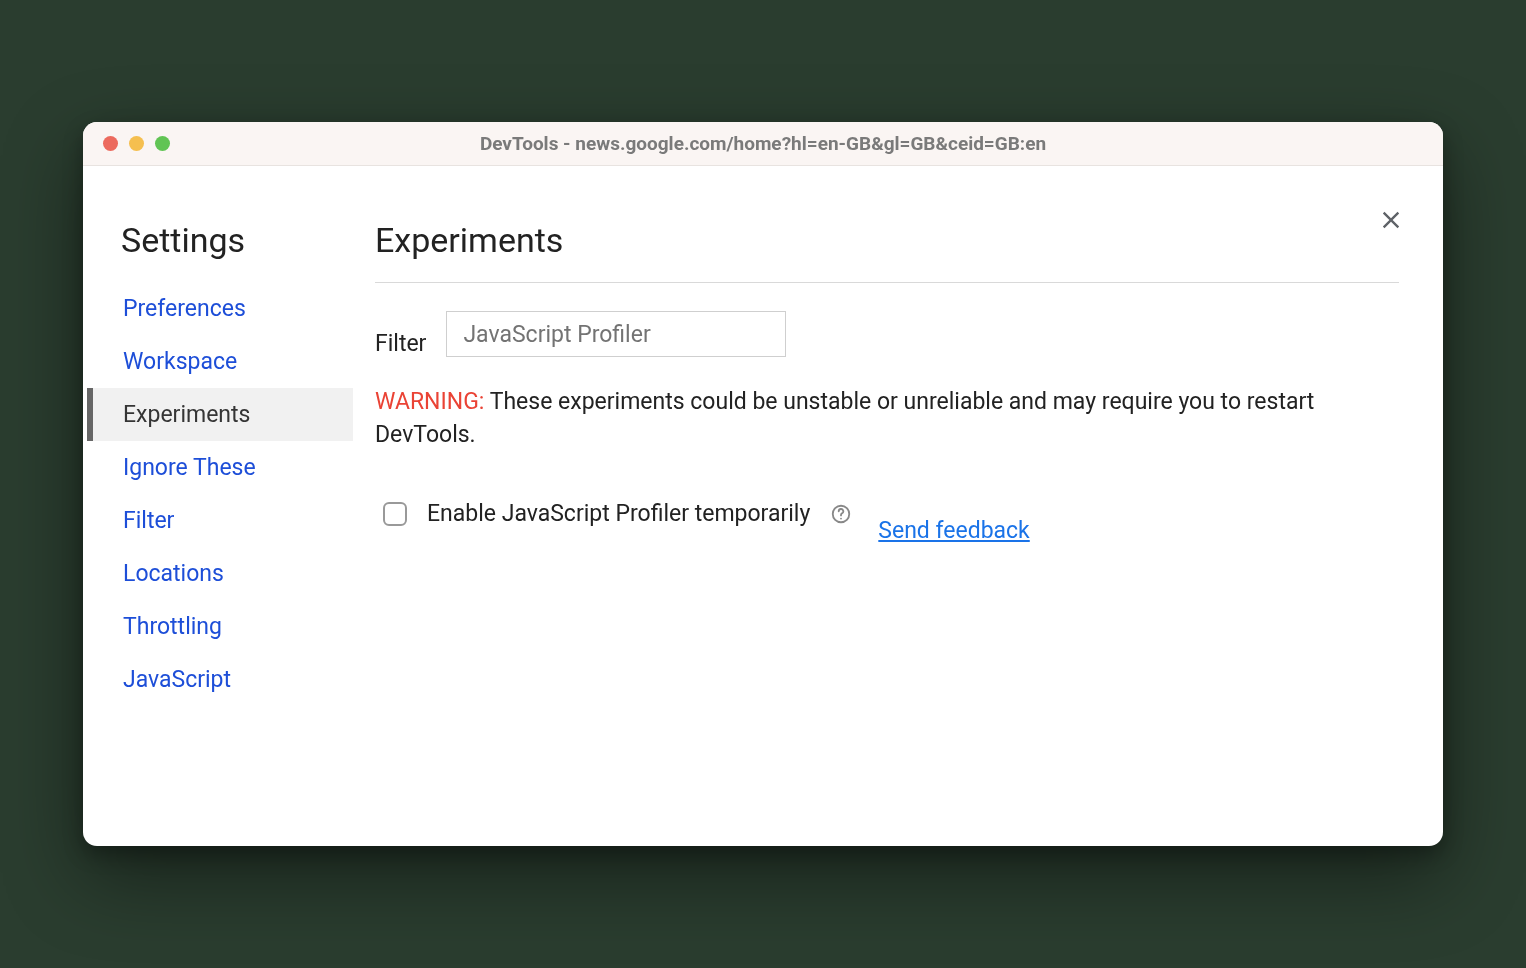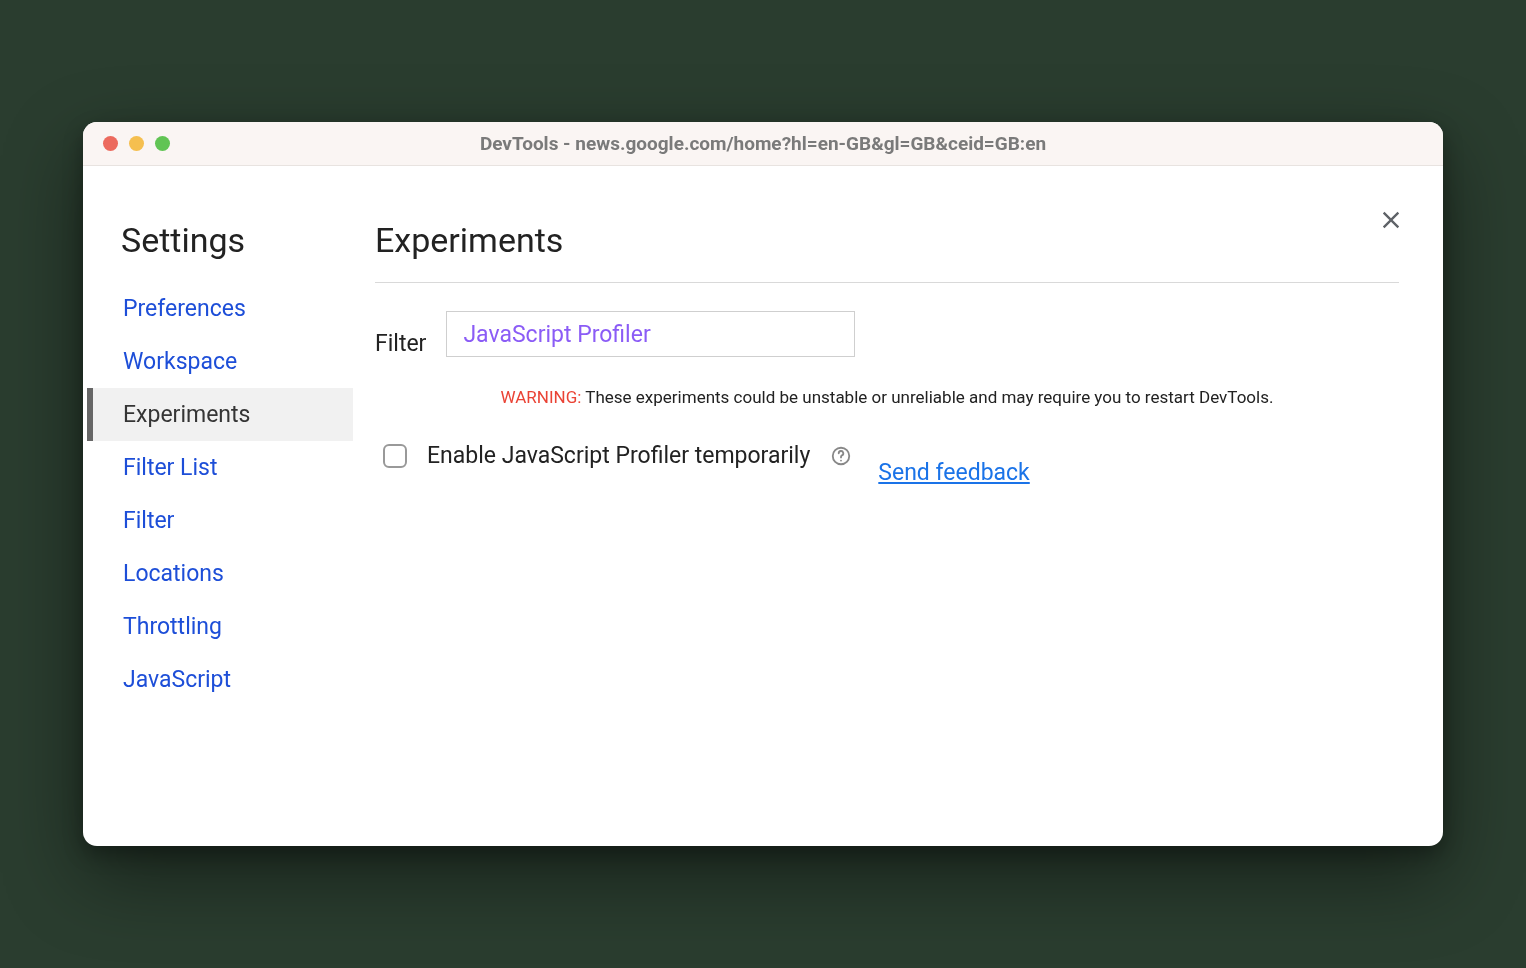--- a/index.html
+++ b/index.html
@@ -116,34 +116,33 @@
       display: flex;
       align-items: flex-end;
       gap: 20px;
       margin-bottom: 28px;
     }
     .filter-label {
       font-size: 23px;
       color: #222;
     }
     .filter-input {
-      width: 409px;
+      width: 340px;
       height: 46px;
       border: 1px solid #cfcfcf;
       font-size: 23px;
       padding: 1px 16px;
       font-family: inherit;
-      color: #8b5cf6;
+      color: #737373;
     }
     .warning-text {
-      font-size: 17px;
+      font-size: 23px;
       line-height: 1.45;
       color: #222;
-      margin-bottom: 16px;
-      text-align: center;
+      margin-bottom: 32px;
     }
     .warning-prefix {
       color: #ea4335;
     }
     .experiment-row {
       display: flex;
       align-items: center;
       gap: 20px;
       padding-left: 8px;
     }
@@ -187,21 +186,21 @@
     <div class="window-title">DevTools - news.google.com/home?hl=en-GB&amp;gl=GB&amp;ceid=GB:en</div>
   </div>
 
   <div class="body-area">
     <div class="sidebar">
       <div class="sidebar-title">Settings</div>
       <div id="sidebar-items">
           <div class="sidebar-item">Preferences</div>
           <div class="sidebar-item">Workspace</div>
           <div class="sidebar-item active">Experiments</div>
-          <div class="sidebar-item">Filter List</div>
+          <div class="sidebar-item">Ignore These</div>
           <div class="sidebar-item">Filter</div>
           <div class="sidebar-item">Locations</div>
           <div class="sidebar-item">Throttling</div>
           <div class="sidebar-item">JavaScript</div>
         </div>
     </div>
 
     <div class="main">
       <div class="close-btn">
         <svg viewBox="0 0 24 24">

